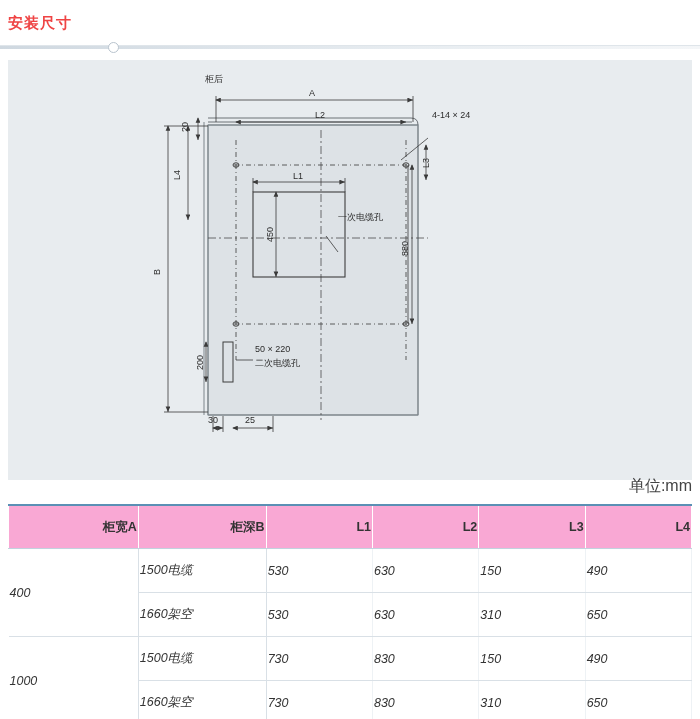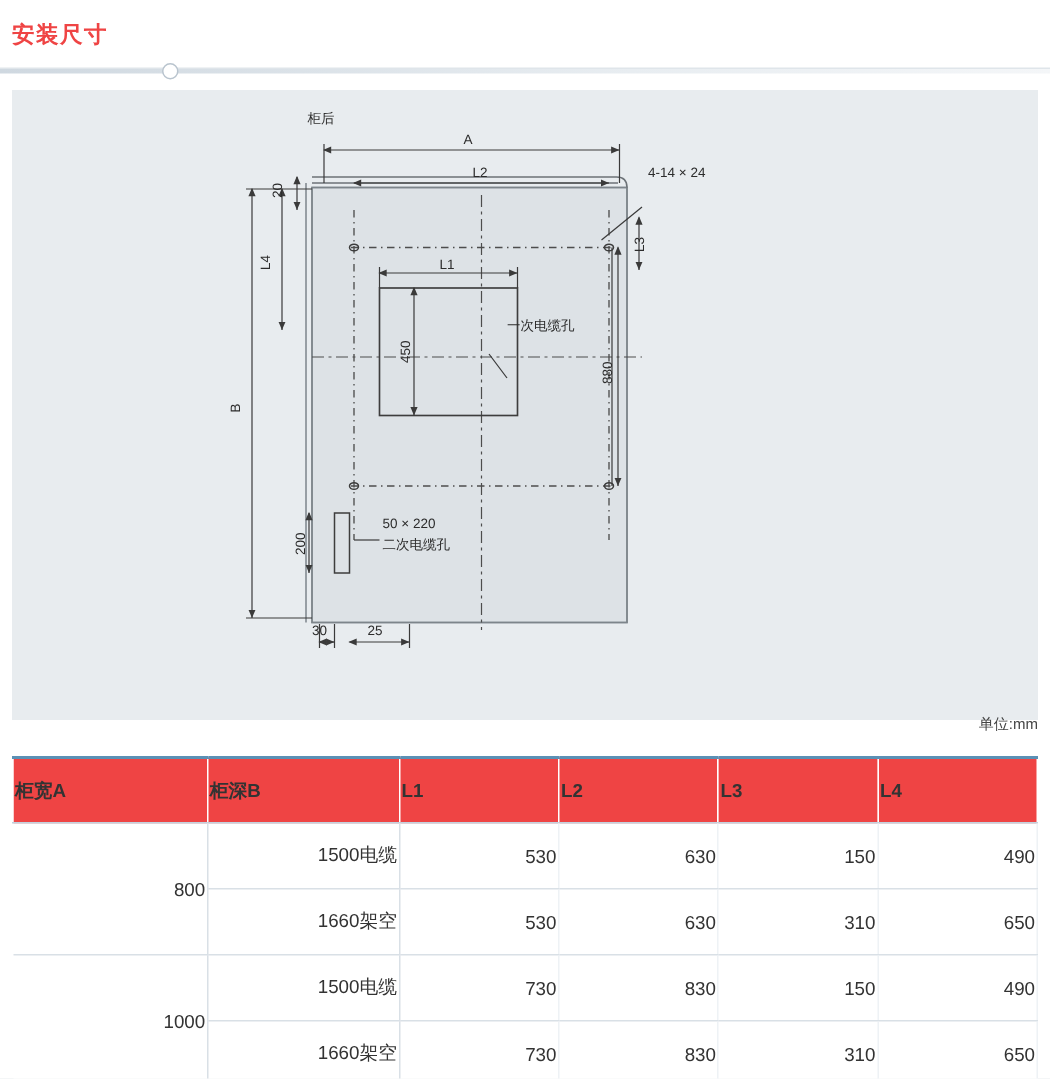--- a/index.html
+++ b/index.html
@@ -31,44 +31,45 @@
   }
   
   .drawing-panel{
     position:absolute;left:8px;top:60px;width:684px;height:420px;
     background:#e8ecef;
   }
   .drawing-panel svg{display:block;}
   
   .unit-note{
     position:absolute;right:8px;top:476px;
-    font-size:10px;color:#444;
+    font-size:16px;color:#444;
   }
   
   .dim-table{
     position:absolute;left:8px;top:504px;width:684px;
     border-collapse:collapse;
     font-size:12.5px;
     color:#333;
   }
   .dim-table th{
-    background:#ef4444;
+    background:#f9a8d4;
     height:40px;
     font-weight:bold;
     border:1px solid #ffffff;
     border-top:2px solid #5b90b5;
     border-bottom:1px solid #c2d2de;
-    text-align:left;
+    text-align:right;
   }
   .dim-table td{
     height:41px;
-    text-align:right;
+    text-align:left;
     border-bottom:1px solid #d9e0e6;
     border-right:1px solid #eef2f5;
     background:#ffffff;
+    font-style:italic;
   }
   .dim-table td.group{
     border-right:1px solid #d9e0e6;
   }
   .dim-table tr:last-child td{border-bottom:1px solid #cdd6dd;}
   .col-a{width:130px;}
   .col-b{width:128px;}
   .col-l{width:106px;}
 </style>
 </head>
@@ -196,21 +197,21 @@
       <th class="col-a">柜宽A</th>
       <th class="col-b">柜深B</th>
       <th class="col-l">L1</th>
       <th class="col-l">L2</th>
       <th class="col-l">L3</th>
       <th class="col-l">L4</th>
     </tr>
   </thead>
   <tbody>
     <tr>
-      <td class="group" rowspan="2">800</td>
+      <td class="group" rowspan="2">400</td>
       <td class="group">1500电缆</td>
       <td>530</td>
       <td>630</td>
       <td>150</td>
       <td>490</td>
     </tr>
     <tr>
       <td class="group">1660架空</td>
       <td>530</td>
       <td>630</td>

